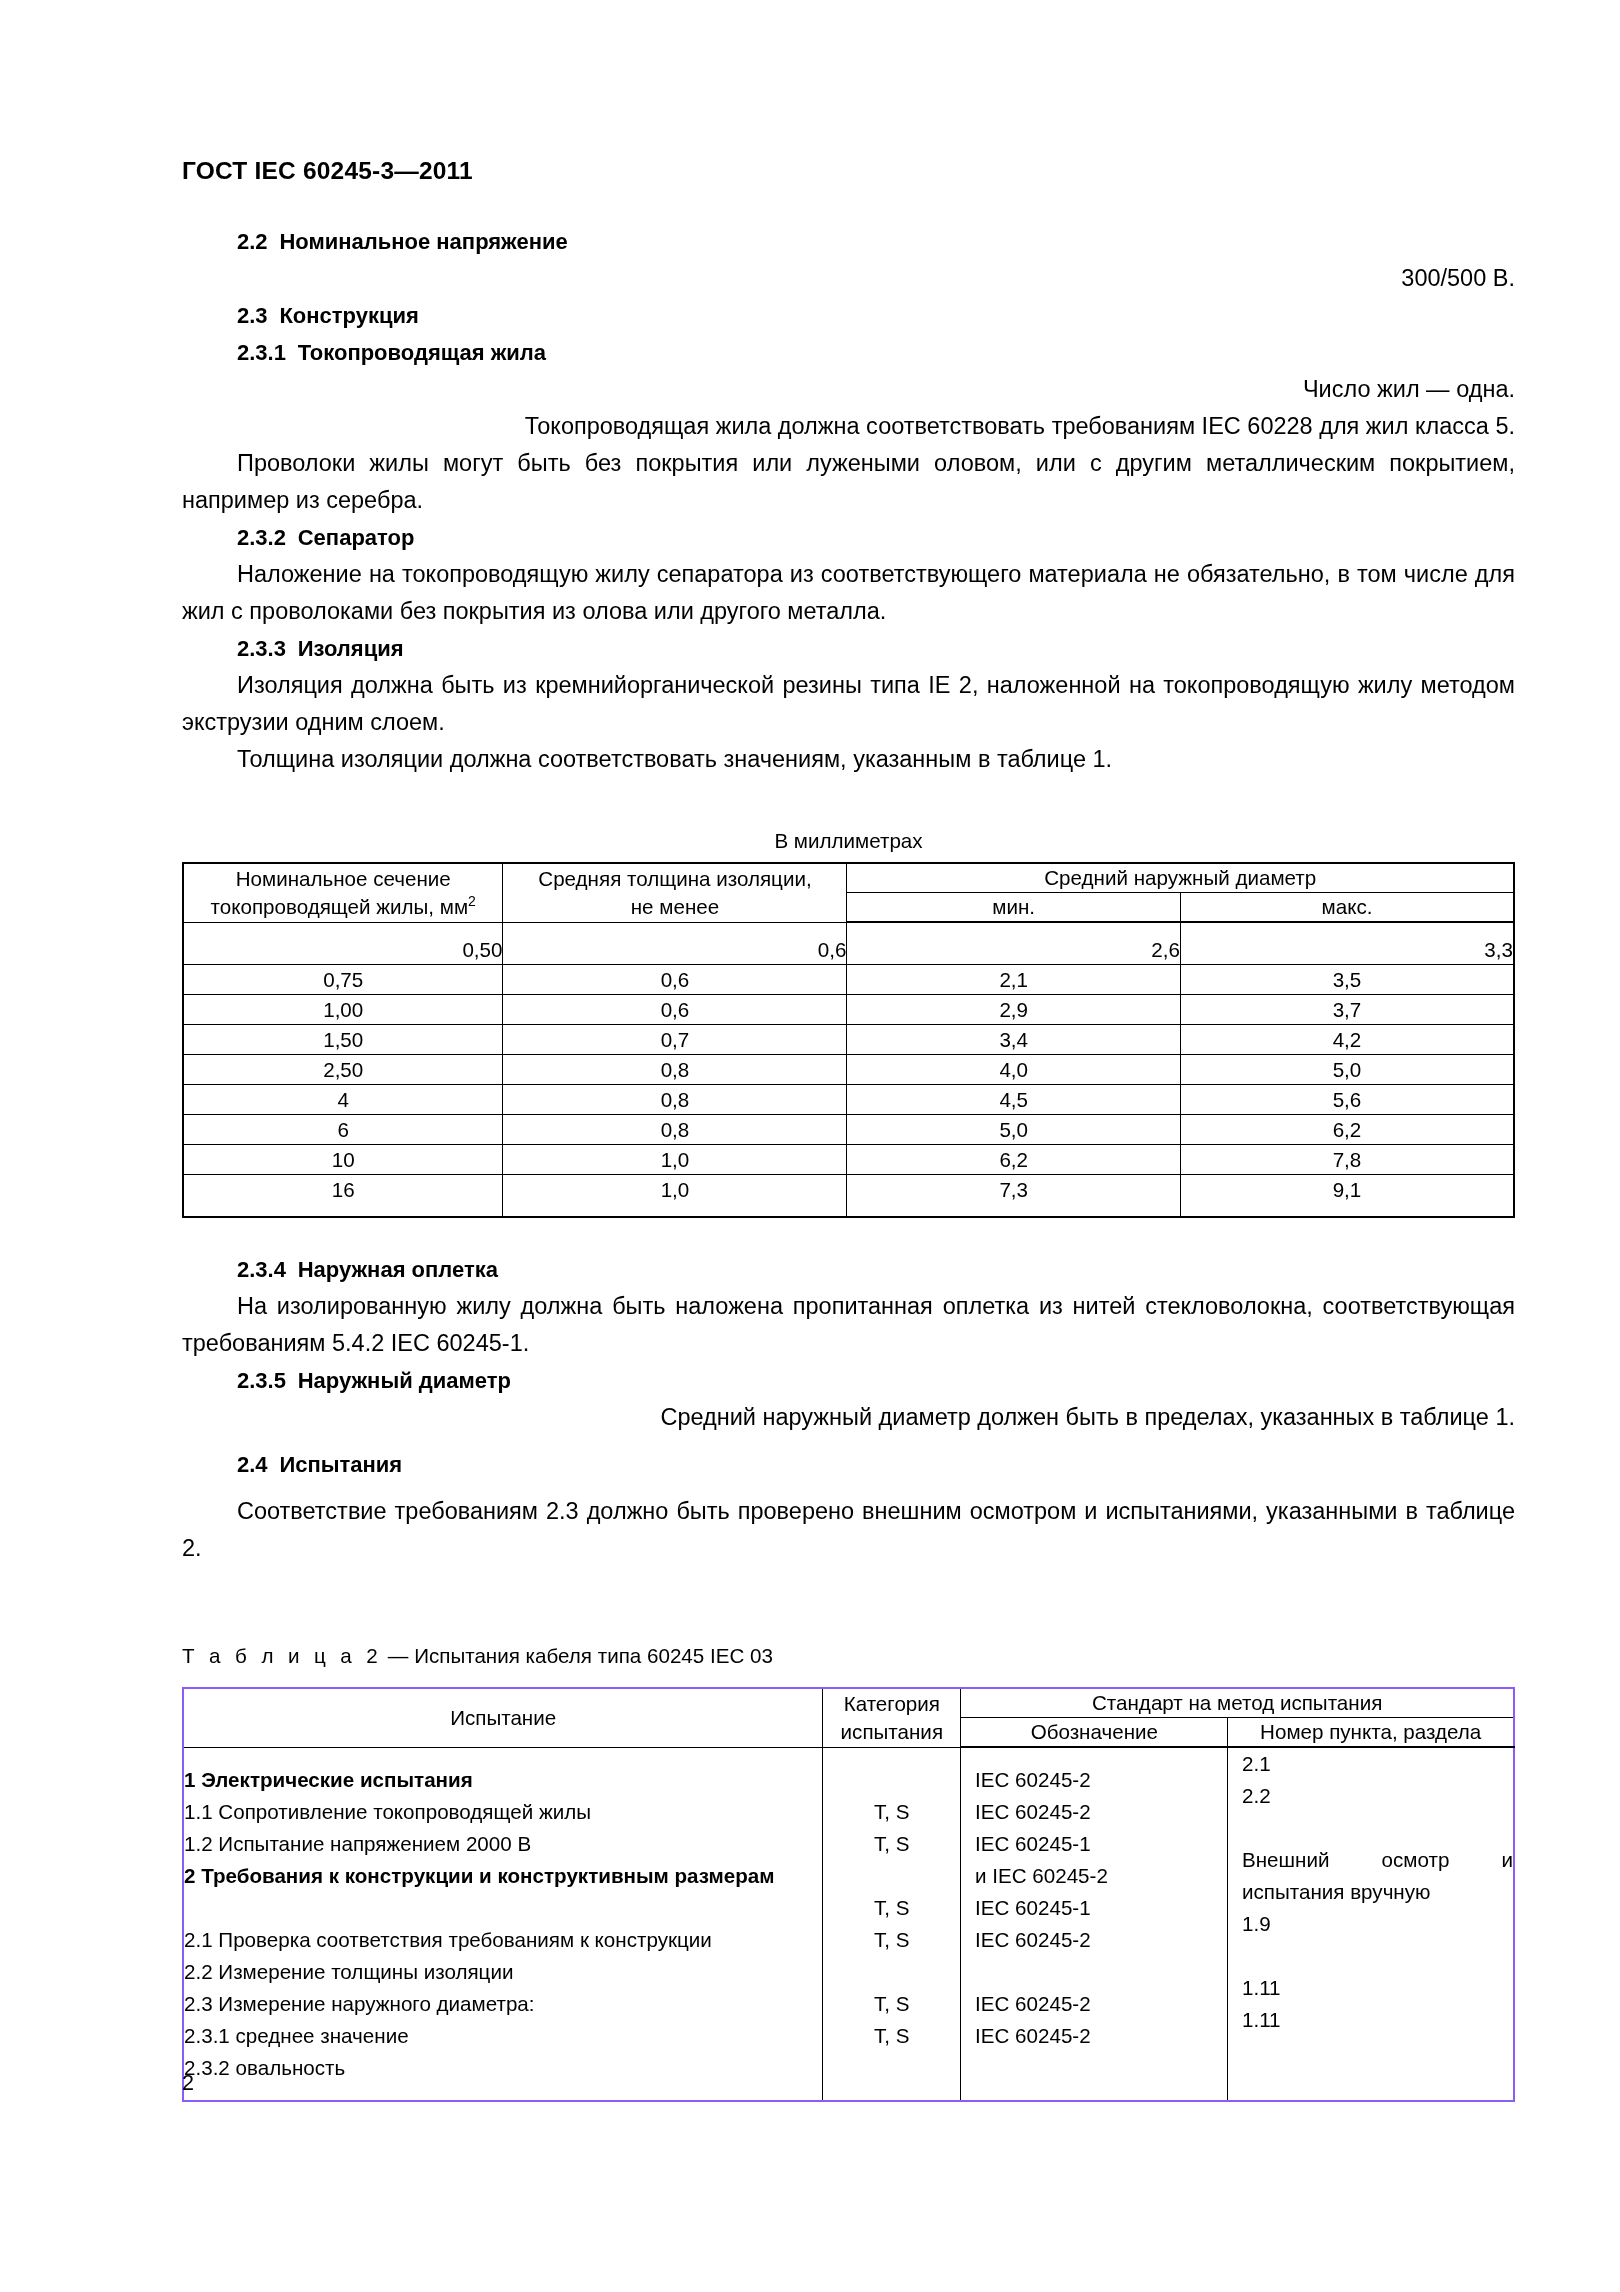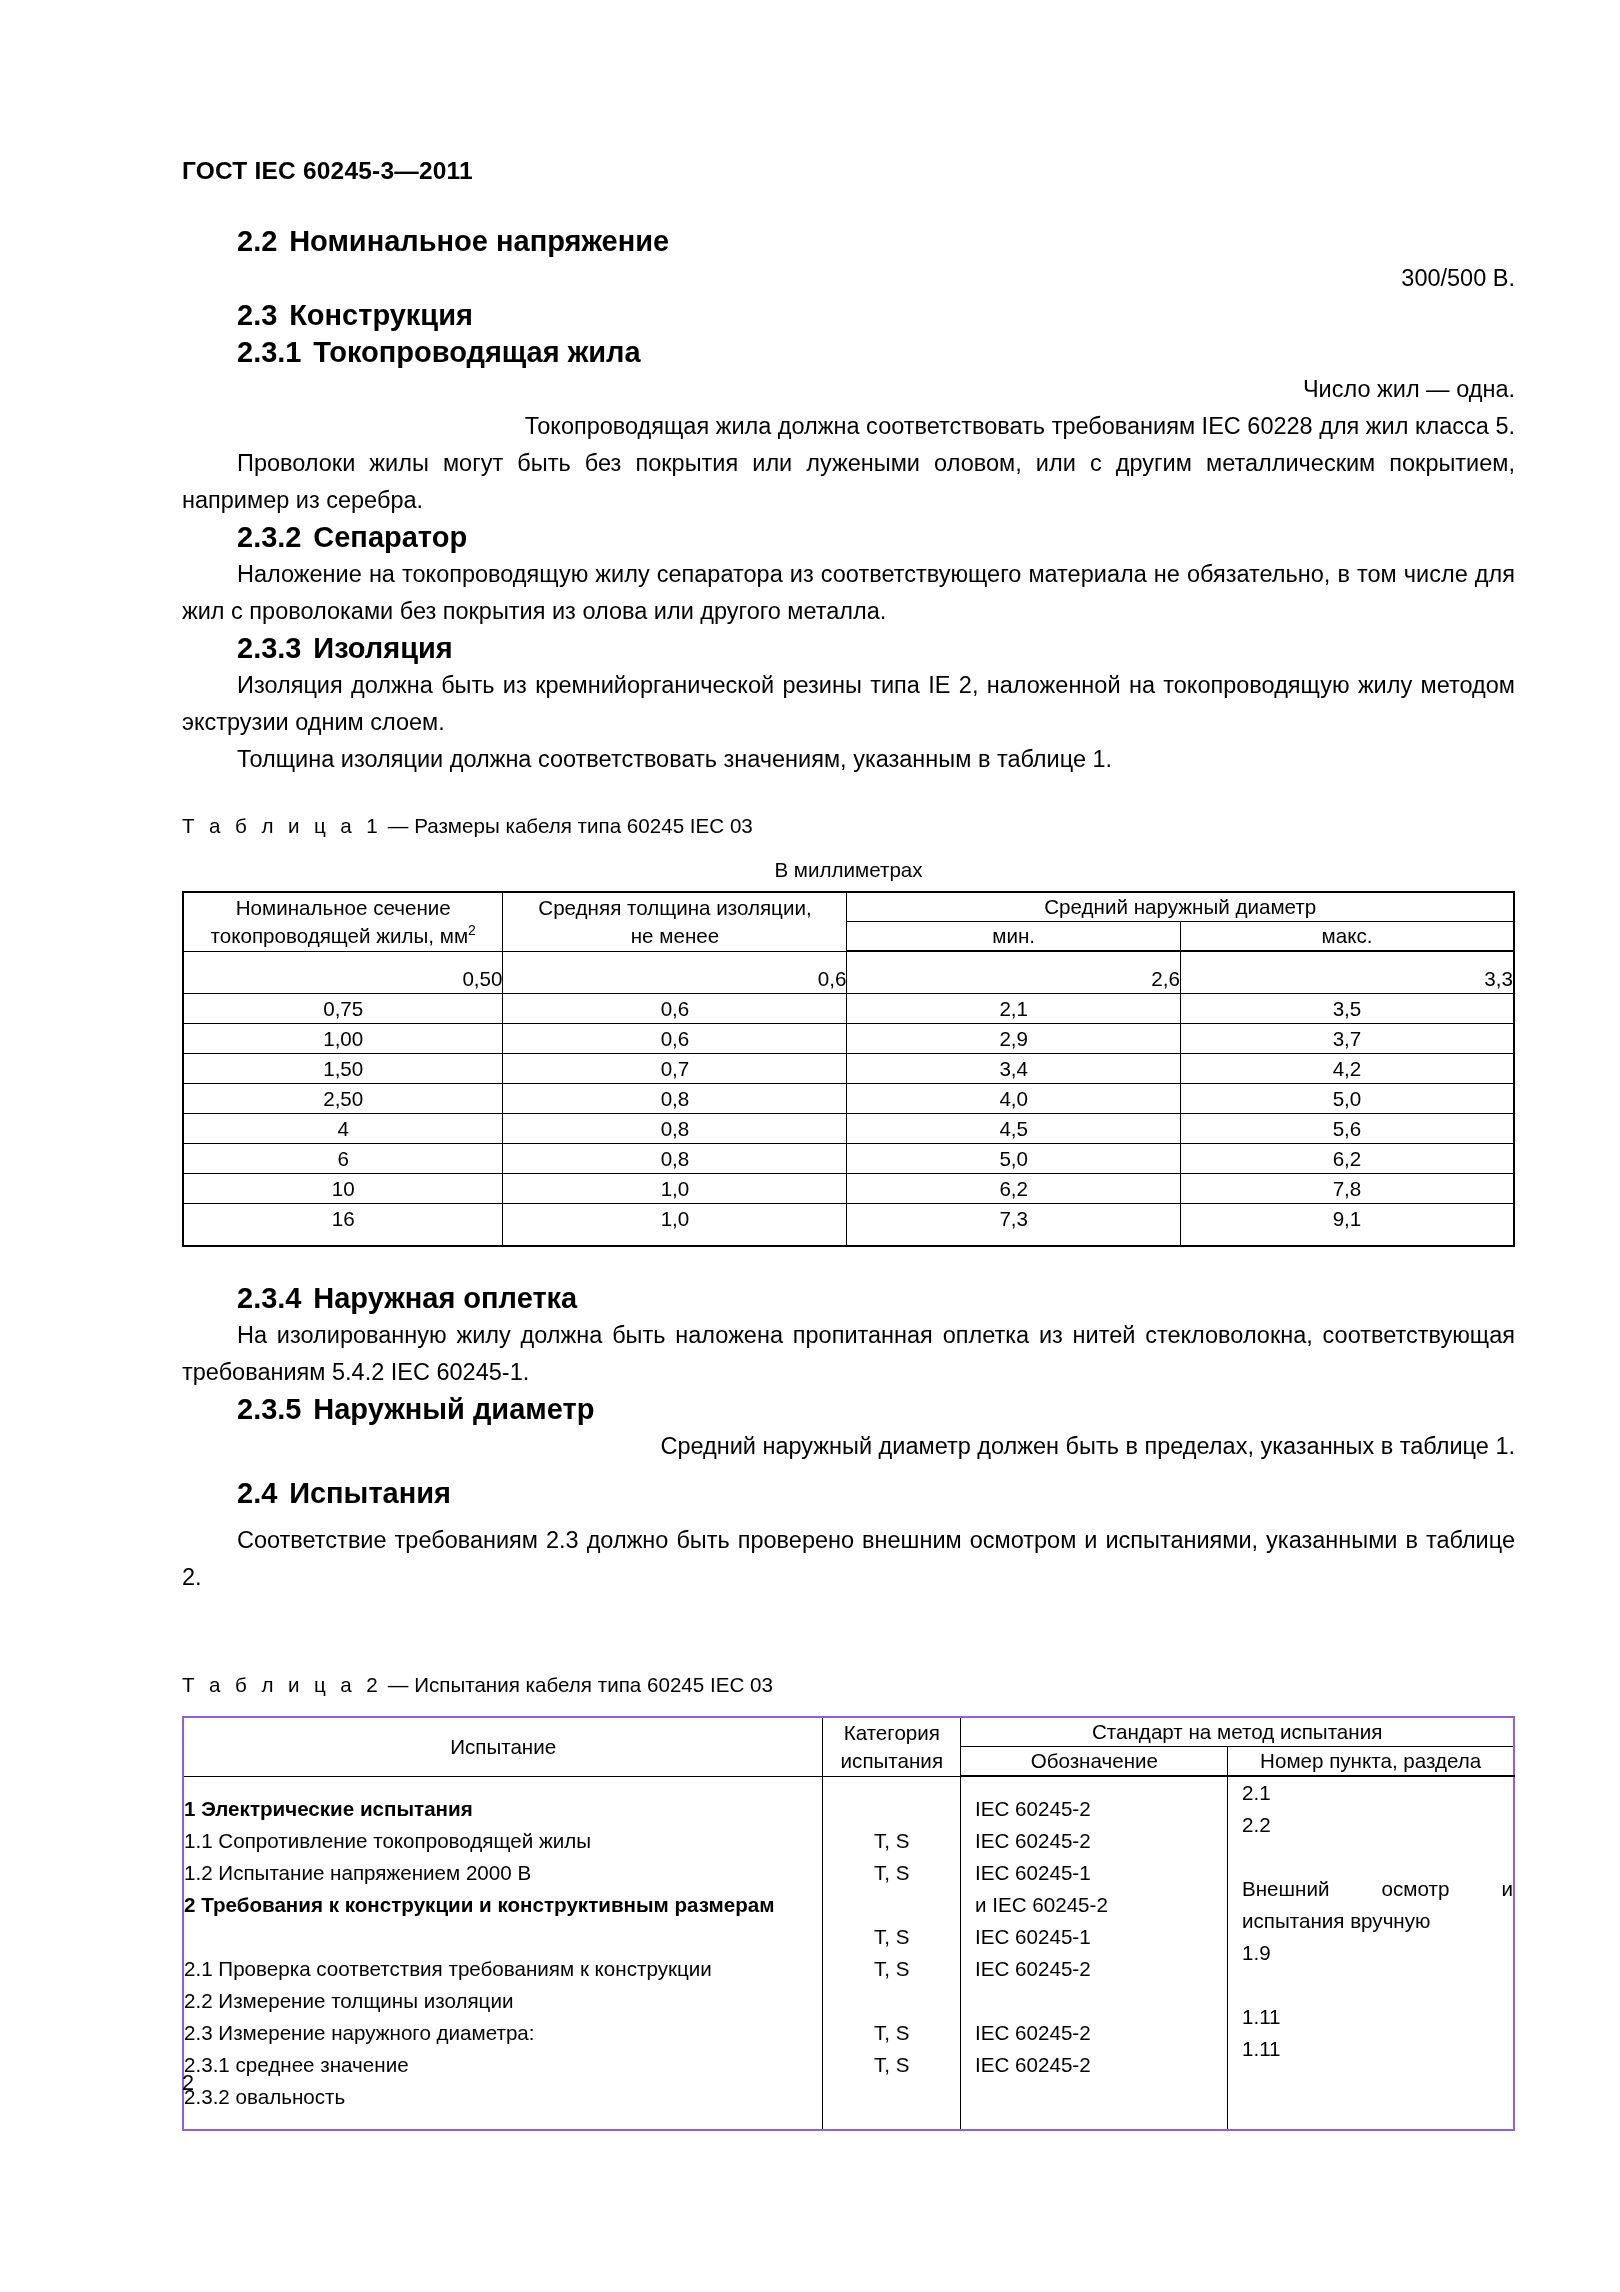--- a/index.html
+++ b/index.html
@@ -33,21 +33,21 @@
     letter-spacing: 0.2px;
   }
   
   .content {
     position: absolute;
     left: 182px;
     top: 223px;
     width: 1333px;
   }
   h3.sec {
-    font-size: 29px;
+    font-size: 22px;
     font-weight: bold;
     margin: 0 0 0 0;
     padding: 0;
     line-height: 37px;
     text-indent: 55px;
   }
   h3.sec .num { margin-right: 11.8px; }
   p.body {
     font-size: 23.5px;
     margin: 0;
@@ -166,21 +166,20 @@
     <p class="body">Наложение на токопроводящую жилу сепаратора из соответствующего материала не обязательно, в том числе для жил с проволоками без покрытия из олова или другого металла.</p>
 
     <h3 class="sec">
       <span class="num">2.3.3</span><span>Изоляция</span>
     </h3>
     <p class="body">Изоляция должна быть из кремнийорганической резины типа IE 2, наложенной на токопроводящую жилу методом экструзии одним слоем.</p>
     <p class="body">Толщина изоляции должна соответствовать значениям, указанным в таблице 1.</p>
 
     <div class="gap-l"></div>
 
-    <p class="tbl-caption"><span class="spaced">Т а б л и ц а  1</span><span> — Размеры кабеля типа 60245 IEC 03</span></p>
 
     <div class="gap-m"></div>
     <p class="units-note">В миллиметрах</p>
     <div class="gap-s"></div>
 
     <table class="gtable t1">
       <colgroup>
         <col style="width:213px">
           <col style="width:229px">
           <col style="width:222px">

